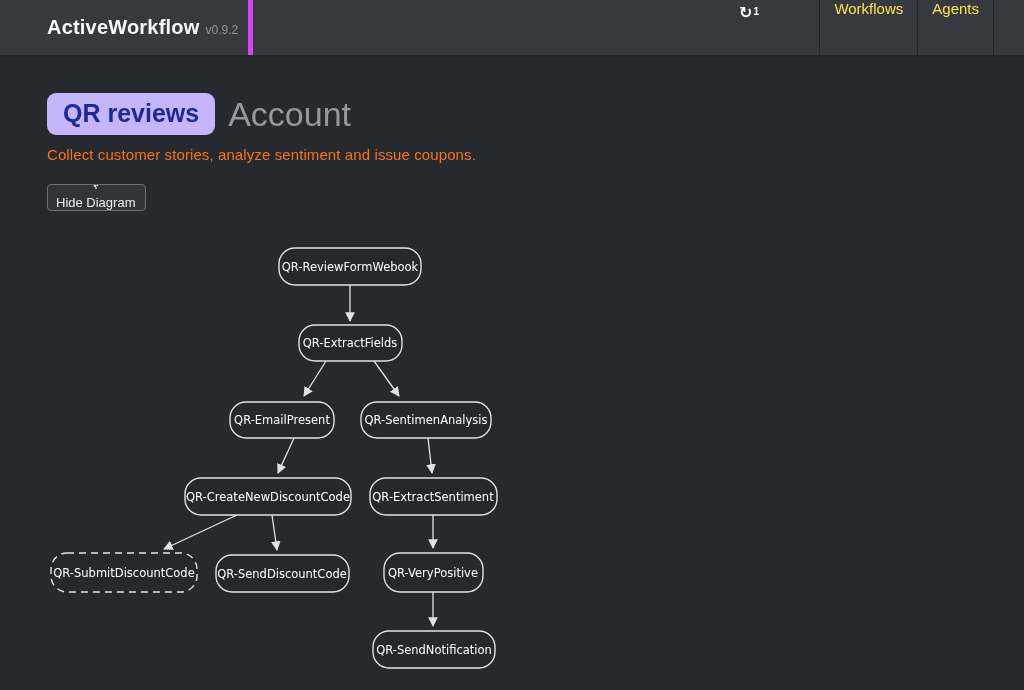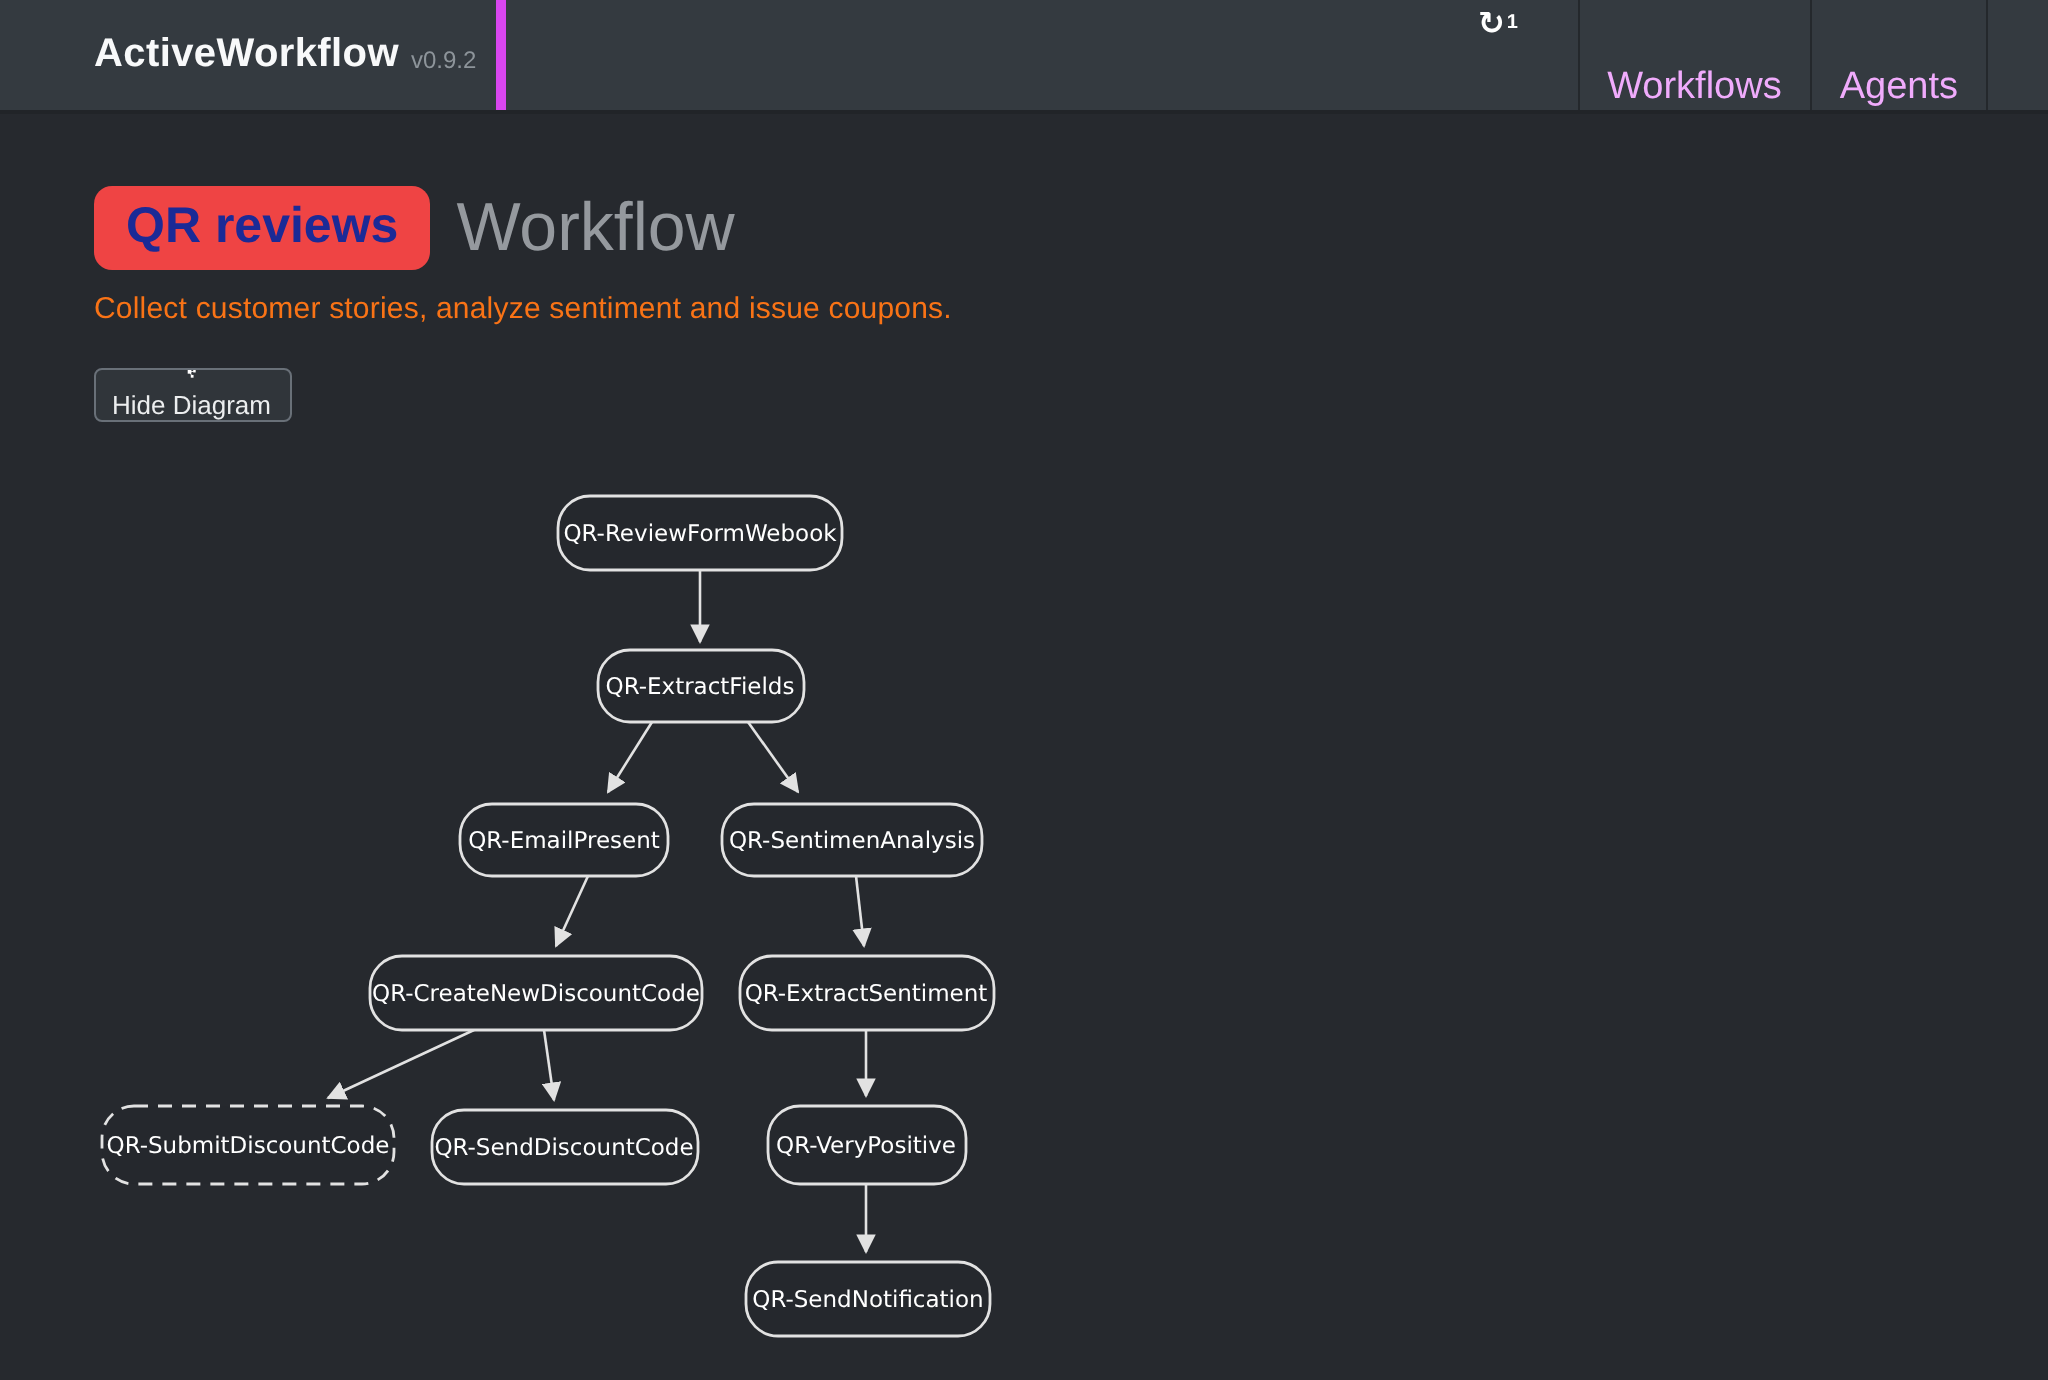--- a/index.html
+++ b/index.html
@@ -33,44 +33,44 @@
     position:absolute; left:739px; top:5px;
     color:#ffffff; font-size:15px; font-weight:bold;
     display:flex; align-items:flex-start; gap:1px;
     cursor:pointer;
   }
   .refresh-indicator .glyph { font-size:16px; line-height:16px; }
   .refresh-indicator .count { font-size:10px; font-weight:bold; line-height:10px; margin-top:2px; }
 
   .nav-right { display:flex; height:100%; }
   .nav-item {
-    display:flex; align-items:flex-end; gap:7px;
+    display:flex; align-items:flex-start; gap:7px;
     padding:0 14px;
     border-left:1px solid #24282c;
-    color:#f0abfc; font-size:19px;
+    color:#fde047; font-size:15px;
     cursor:pointer; white-space:nowrap;
   }
   .nav-end-cap { width:31px; height:100%; border-left:1px solid #24282c; }
   .caret {
     width:0; height:0; display:inline-block;
     border-left:4px solid transparent; border-right:4px solid transparent;
     border-top:5px solid #9da2a7;
     margin-top:2px;
   }
 
   
   .main { position:absolute; top:57px; left:0; width:1024px; height:633px; }
 
   .title-row {
     position:absolute; top:36px; left:47px;
     display:flex; align-items:center;
   }
   .wf-badge {
     display:inline-block;
-    background:#ef4444; color:#1b2a96;
+    background:#c4b5fd; color:#1b2a96;
     font-size:25px; font-weight:bold;
     padding:5px 16px 7px 16px;
     border-radius:9px;
     line-height:30px;
   }
   .wf-title { font-size:34px; font-weight:400; color:#95999e; margin-left:13px; }
 
   .wf-description {
     position:absolute; top:89px; left:47px;
     font-size:15px; color:#f97316; letter-spacing:.1px;
@@ -122,21 +122,21 @@
       <span>Agents</span>
     </div>
     <div class="nav-end-cap"></div>
   </div>
 </nav>
 
 <main class="main">
 
   <div class="title-row">
     <span class="wf-badge">QR reviews</span>
-    <span class="wf-title">Workflow</span>
+    <span class="wf-title">Account</span>
   </div>
 
   <p class="wf-description">Collect customer stories, analyze sentiment and issue coupons.</p>
 
   <button class="toggle-diagram-btn">
     <svg width="14" height="13" viewBox="0 0 14 13">
       <line x1="3" y1="3" x2="11" y2="2" stroke="#ffffff" stroke-width="1.4"></line>
       <line x1="3" y1="3" x2="7" y2="10" stroke="#ffffff" stroke-width="1.4"></line>
       <rect x="0" y="0" width="6" height="6" fill="#ffffff"></rect>
       <rect x="9" y="0" width="4" height="4" fill="#ffffff"></rect>

